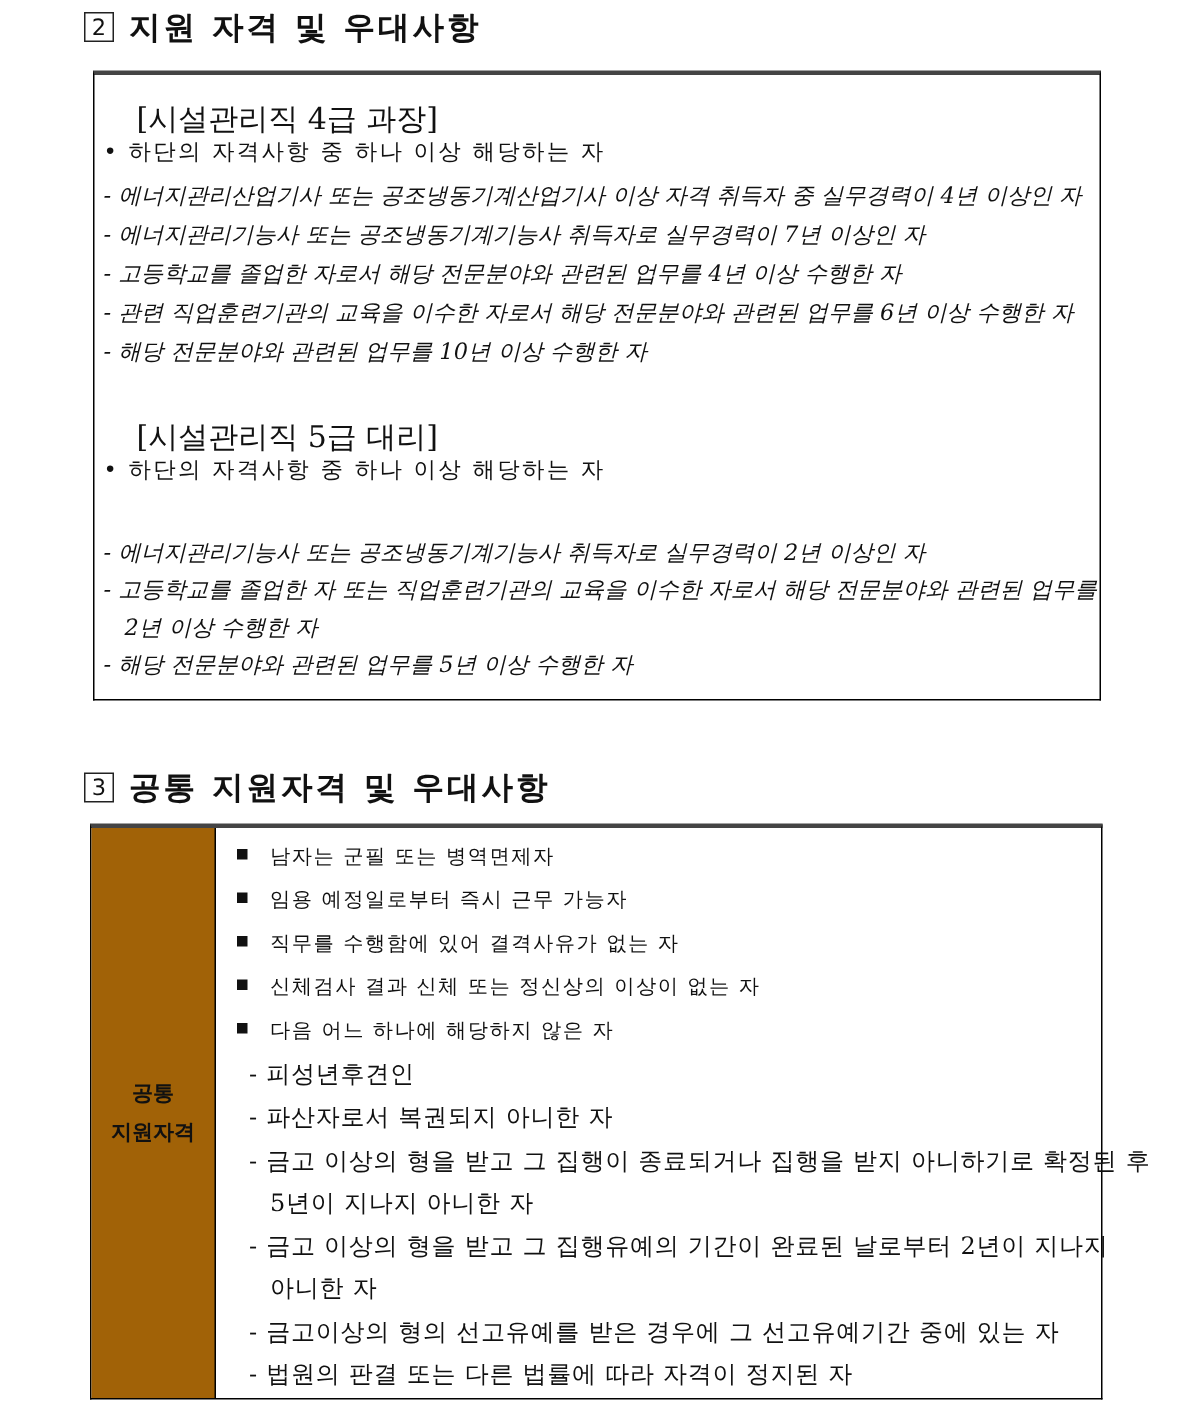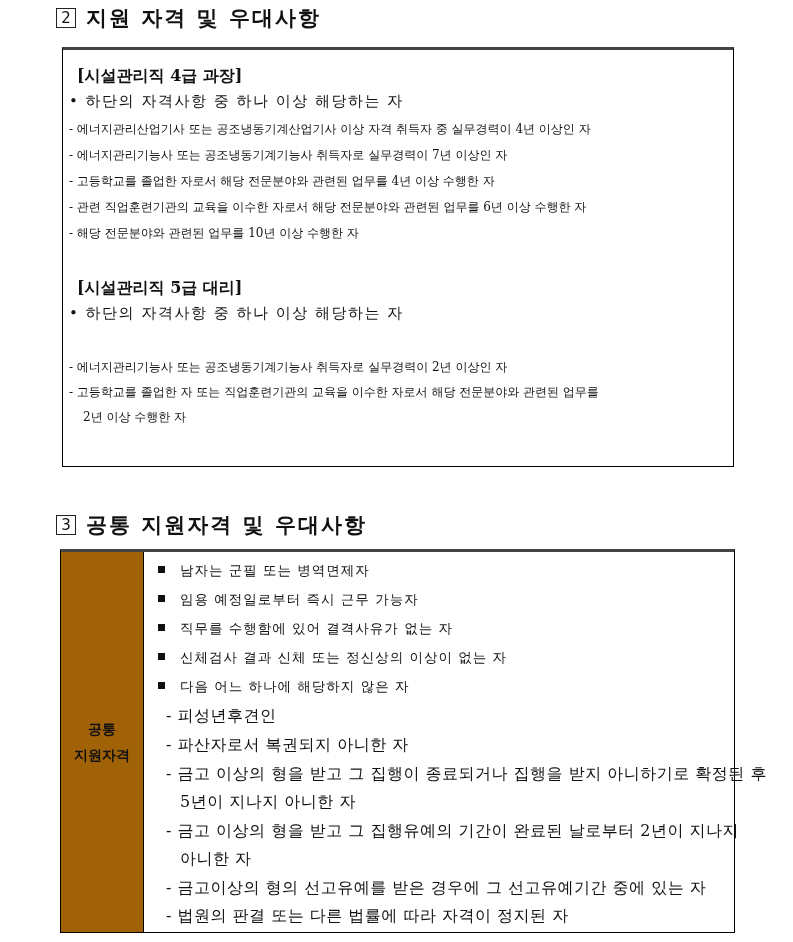--- a/index.html
+++ b/index.html
@@ -19,29 +19,29 @@
       border: 1.5px solid #222; text-align: center;
       font-size: 15px; font-weight: normal; margin-right: 10px; letter-spacing: 0;
       font-family: "DejaVu Sans", sans-serif;
     }
     .box1 {
       position: absolute; left: 62px; top: 47px; width: 672px; height: 420px;
       border-left: 1px solid #000; border-right: 1px solid #000; border-bottom: 1px solid #000;
       border-top: 3px solid #444; box-sizing: border-box;
     }
     .grp-title {
-      position: absolute; left: 14px;
-      font-weight: bold; font-size: 16px;
+      position: absolute; left: 28px;
+      font-weight: normal; font-size: 20px;
       font-family: "DejaVu Serif", serif;
     }
     .line {
       position: absolute; left: 6px; white-space: nowrap;
     }
     .bullet-line { font-size: 15px; letter-spacing: 1.5px; }
-    .dash-line { font-size: 12px; }
+    .dash-line { font-size: 15px; font-style: italic; }
     .box2 {
       position: absolute; left: 60px; top: 549px; width: 675px; height: 384px;
       border-left: 1px solid #000; border-right: 1px solid #000; border-bottom: 1px solid #000;
       border-top: 3px solid #444; box-sizing: border-box;
     }
     .label-cell {
       position: absolute; left: 0; top: 0; bottom: 0; width: 82px;
       background: #a16207; border-right: 1px solid #000;
       display: flex; flex-direction: column; justify-content: center; align-items: center;
       font-family: "DejaVu Sans", sans-serif; font-weight: bold; font-size: 14px; line-height: 26px;
@@ -68,20 +68,21 @@
   <div class="line dash-line" style="top:97px;">- 에너지관리기능사 또는 공조냉동기계기능사 취득자로 실무경력이 7년 이상인 자</div>
   <div class="line dash-line" style="top:123px;">- 고등학교를 졸업한 자로서 해당 전문분야와 관련된 업무를 4년 이상 수행한 자</div>
   <div class="line dash-line" style="top:149px;">- 관련 직업훈련기관의 교육을 이수한 자로서 해당 전문분야와 관련된 업무를 6년 이상 수행한 자</div>
   <div class="line dash-line" style="top:175px;">- 해당 전문분야와 관련된 업무를 10년 이상 수행한 자</div>
 
   <div class="grp-title" style="top:228px;">[시설관리직 5급 대리]</div>
   <div class="line bullet-line" style="top:254px;">• 하단의 자격사항 중 하나 이상 해당하는 자</div>
   <div class="line dash-line" style="top:309px;">- 에너지관리기능사 또는 공조냉동기계기능사 취득자로 실무경력이 2년 이상인 자</div>
   <div class="line dash-line" style="top:334px;">- 고등학교를 졸업한 자 또는 직업훈련기관의 교육을 이수한 자로서 해당 전문분야와 관련된 업무를</div>
   <div class="line dash-line cont" style="top:359px;">2년 이상 수행한 자</div>
+  <div class="line dash-line" style="top:384px;">- 해당 전문분야와 관련된 업무를 5년 이상 수행한 자</div>
 </div>
 
 <div class="section-title" style="top:511px;">
   <span class="num-box">3</span>
   <span>공통 지원자격 및 우대사항</span>
 </div>
 
 <div class="box2">
   <div class="label-cell">
     <span>공통</span>

